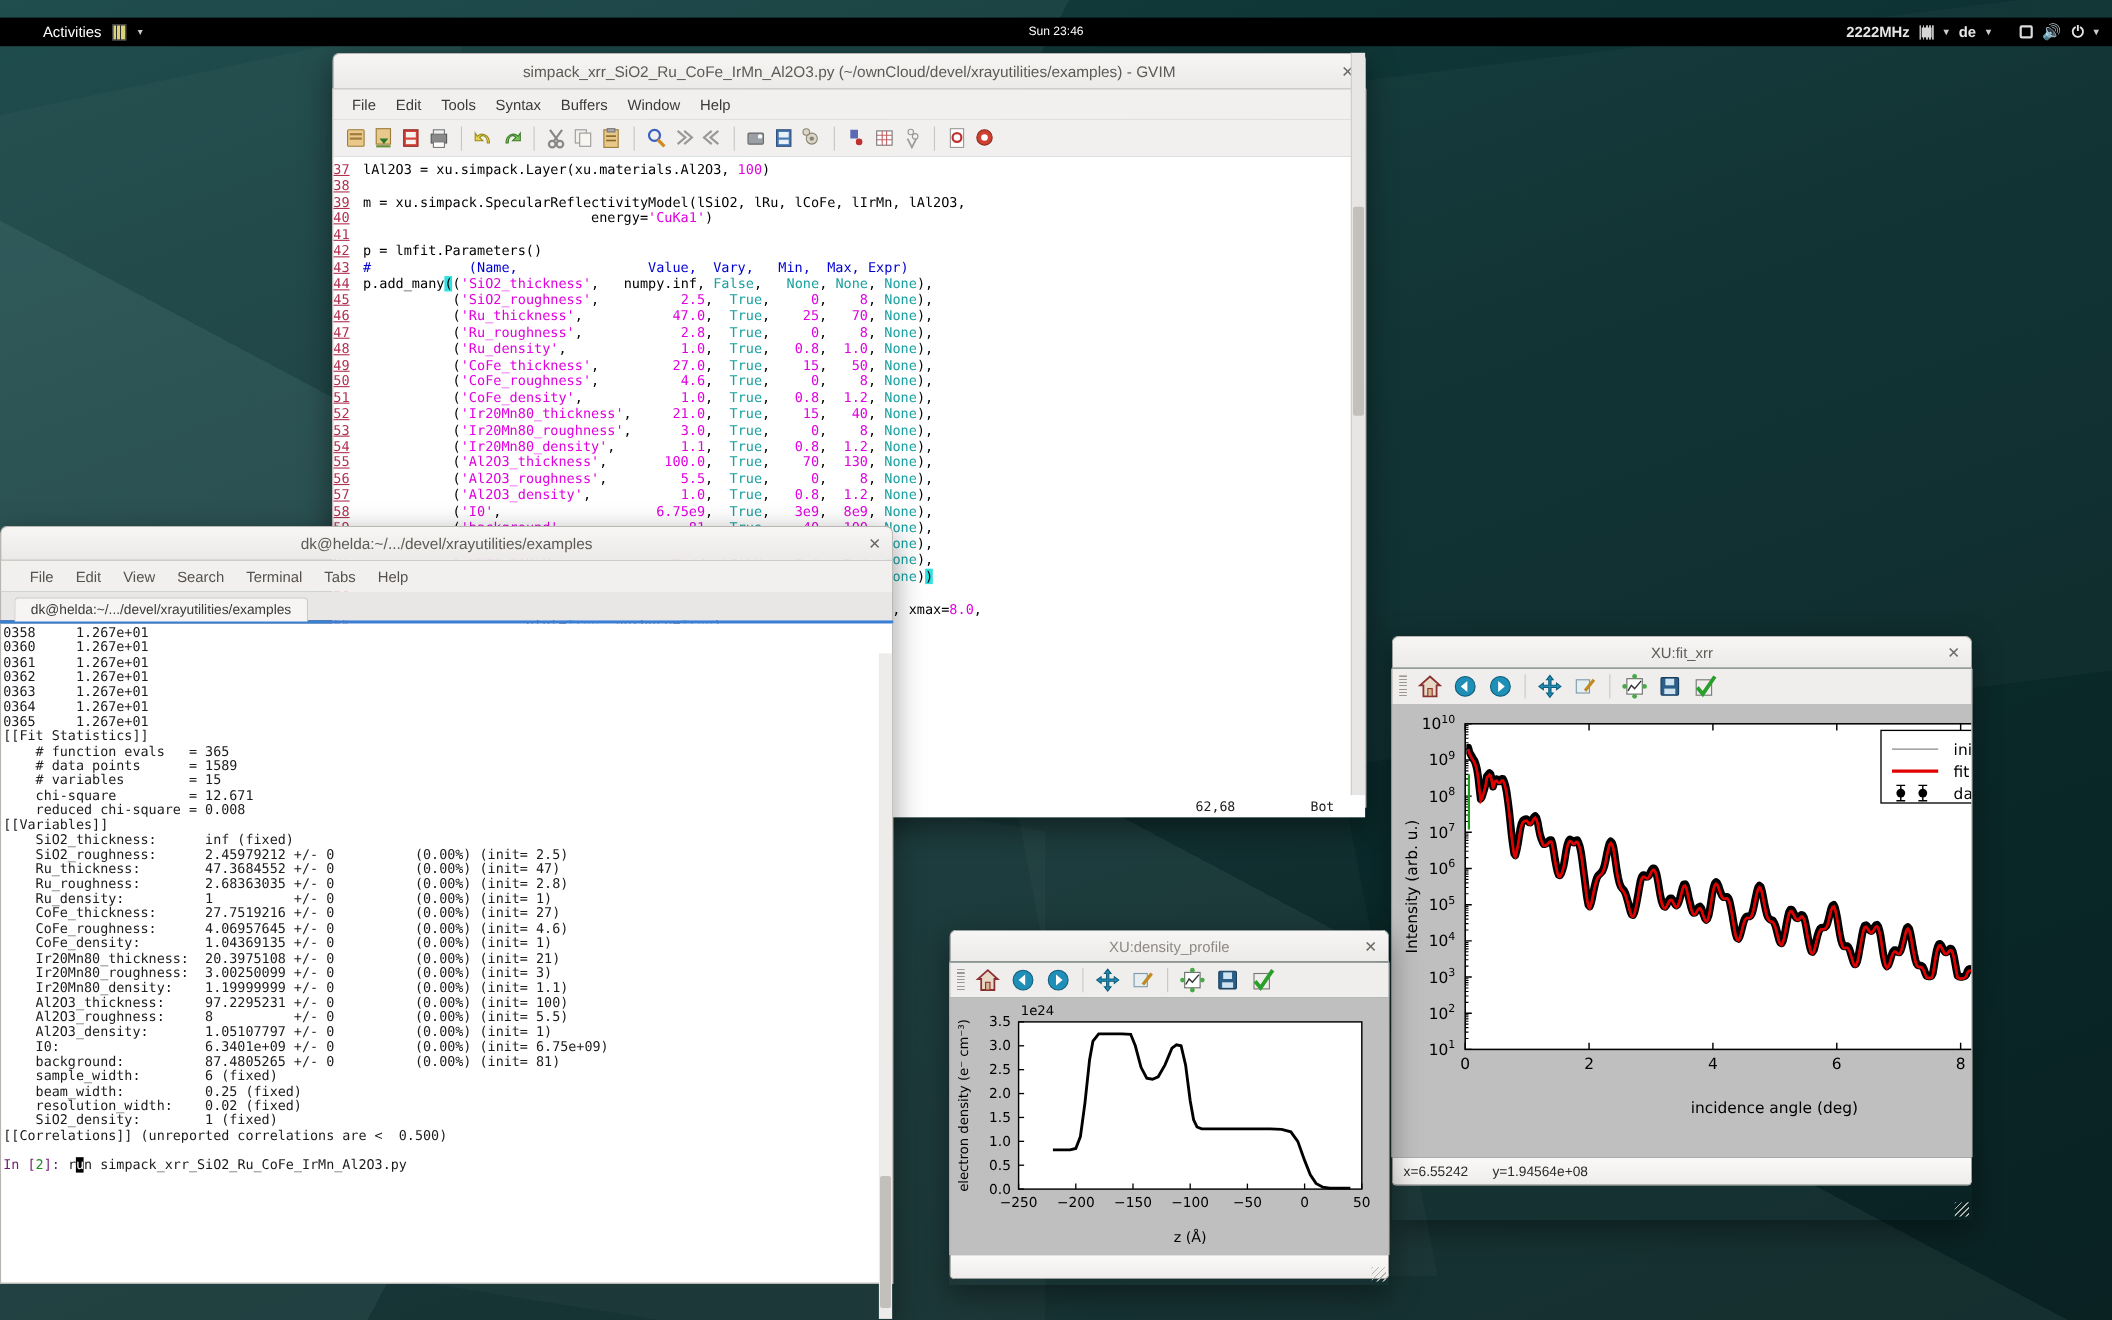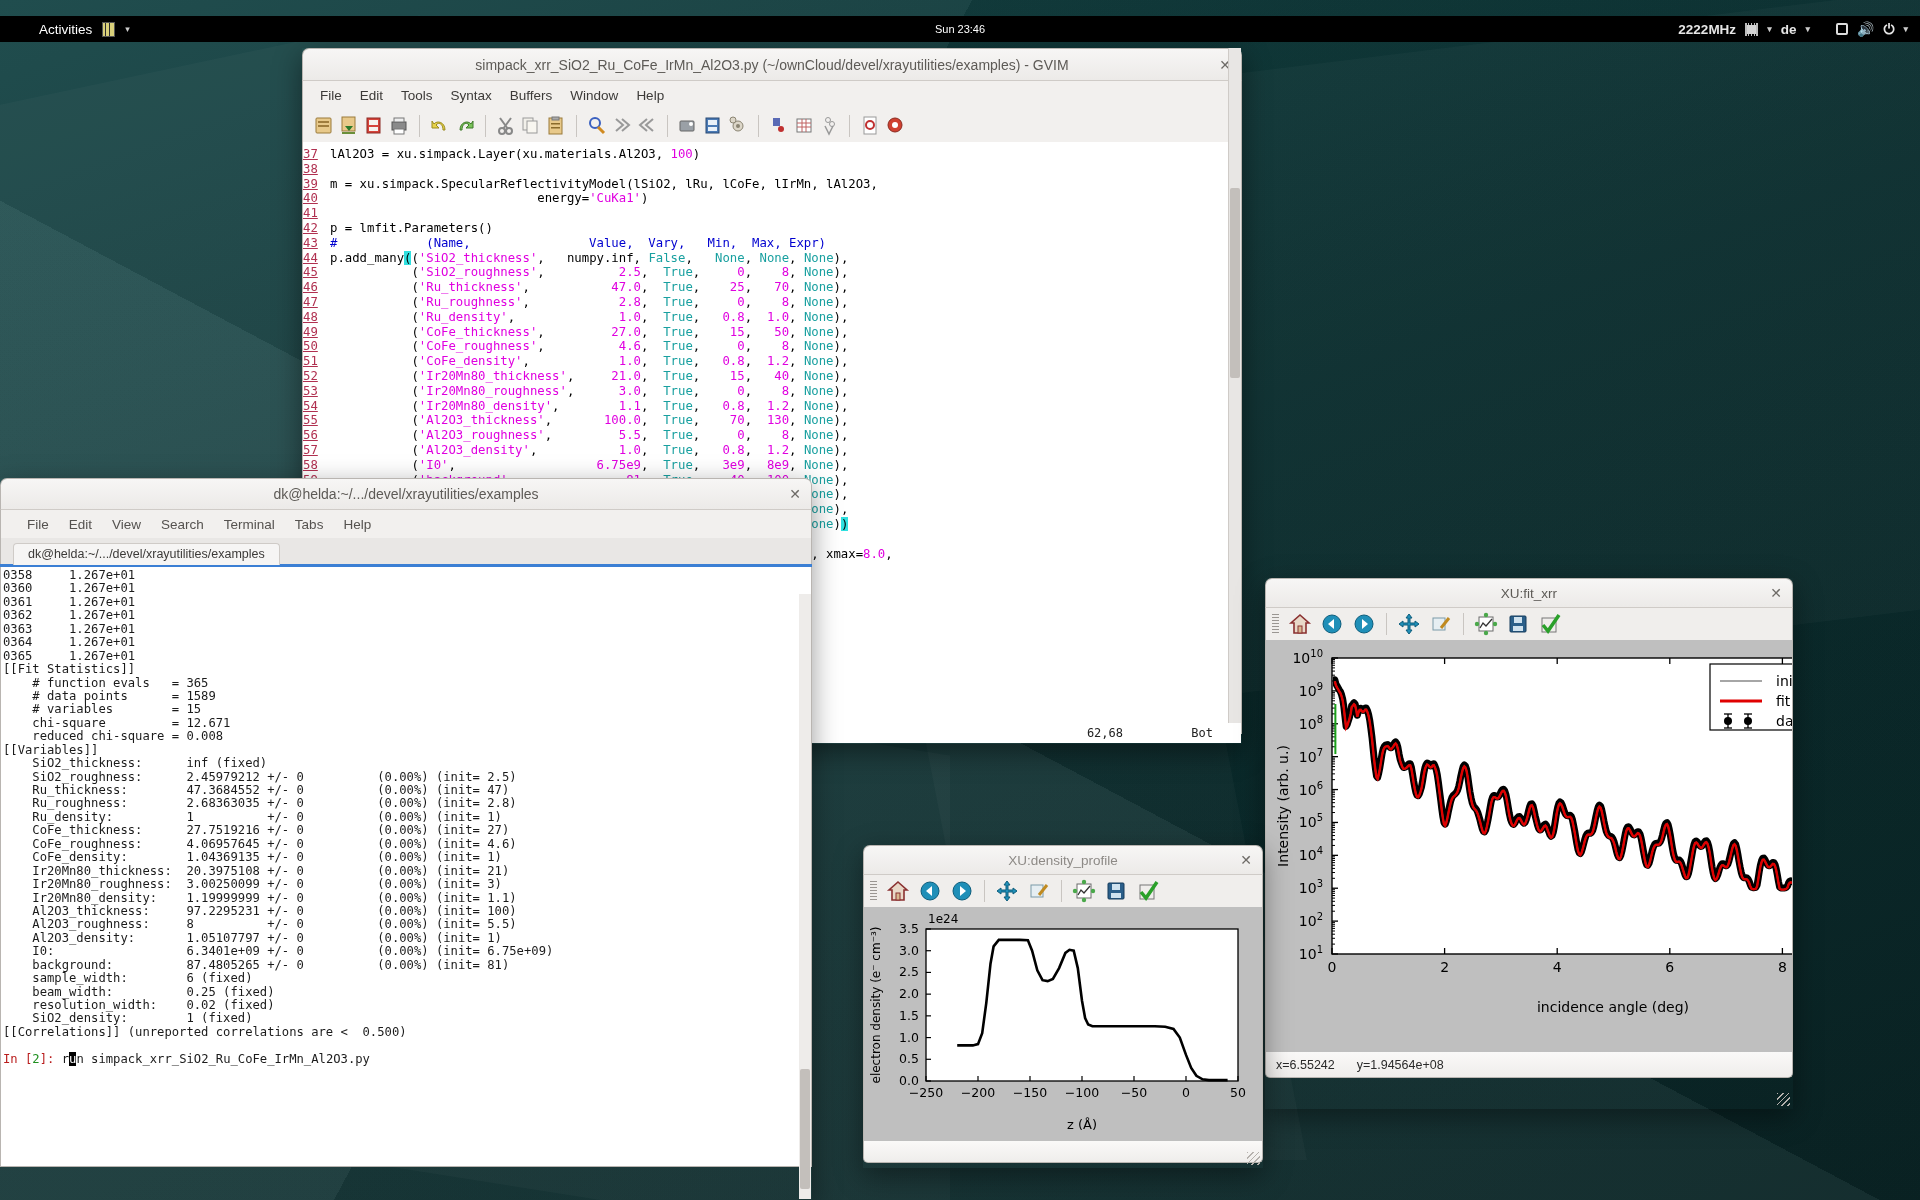--- a/index.html
+++ b/index.html
@@ -124,21 +124,21 @@
     font-size:12.5px; color:#3c3a38; position:relative; top:1px;
   }
   #term .tabunderline{height:3px;background:#3b7fd4;}
   #term .tbody{
     background:#ffffff; border:1px solid #b9b5b1; border-top:none;
     height:600px; overflow:hidden; padding:2px 0 0 2px;
     font-family:"DejaVu Sans Mono", monospace; font-size:12.2px; line-height:13.45px;
     color:#1b1b1b; position:relative;
   }
   .tline{ white-space:pre; height:13.45px; }
-  .in-prompt{ color:#b91c1c;text-align:right; }
+  .in-prompt{ color:#701a75;text-align:right; }
   .in-num{ color:#1e8f1e; }
   .blk-cursor{ background:#000; color:#fff; }
   #term .tscroll{
     position:absolute; right:1px; top:1px; width:12px; bottom:1px; background:#eeecea;
   }
   #term .tthumb{ position:absolute; left:1px; right:1px; bottom:10px; height:120px; background:#c3bfbb; border-radius:2px;}
 
   
   .mplwin .titlebar{ height:30px; }
   .mpltoolbar{

